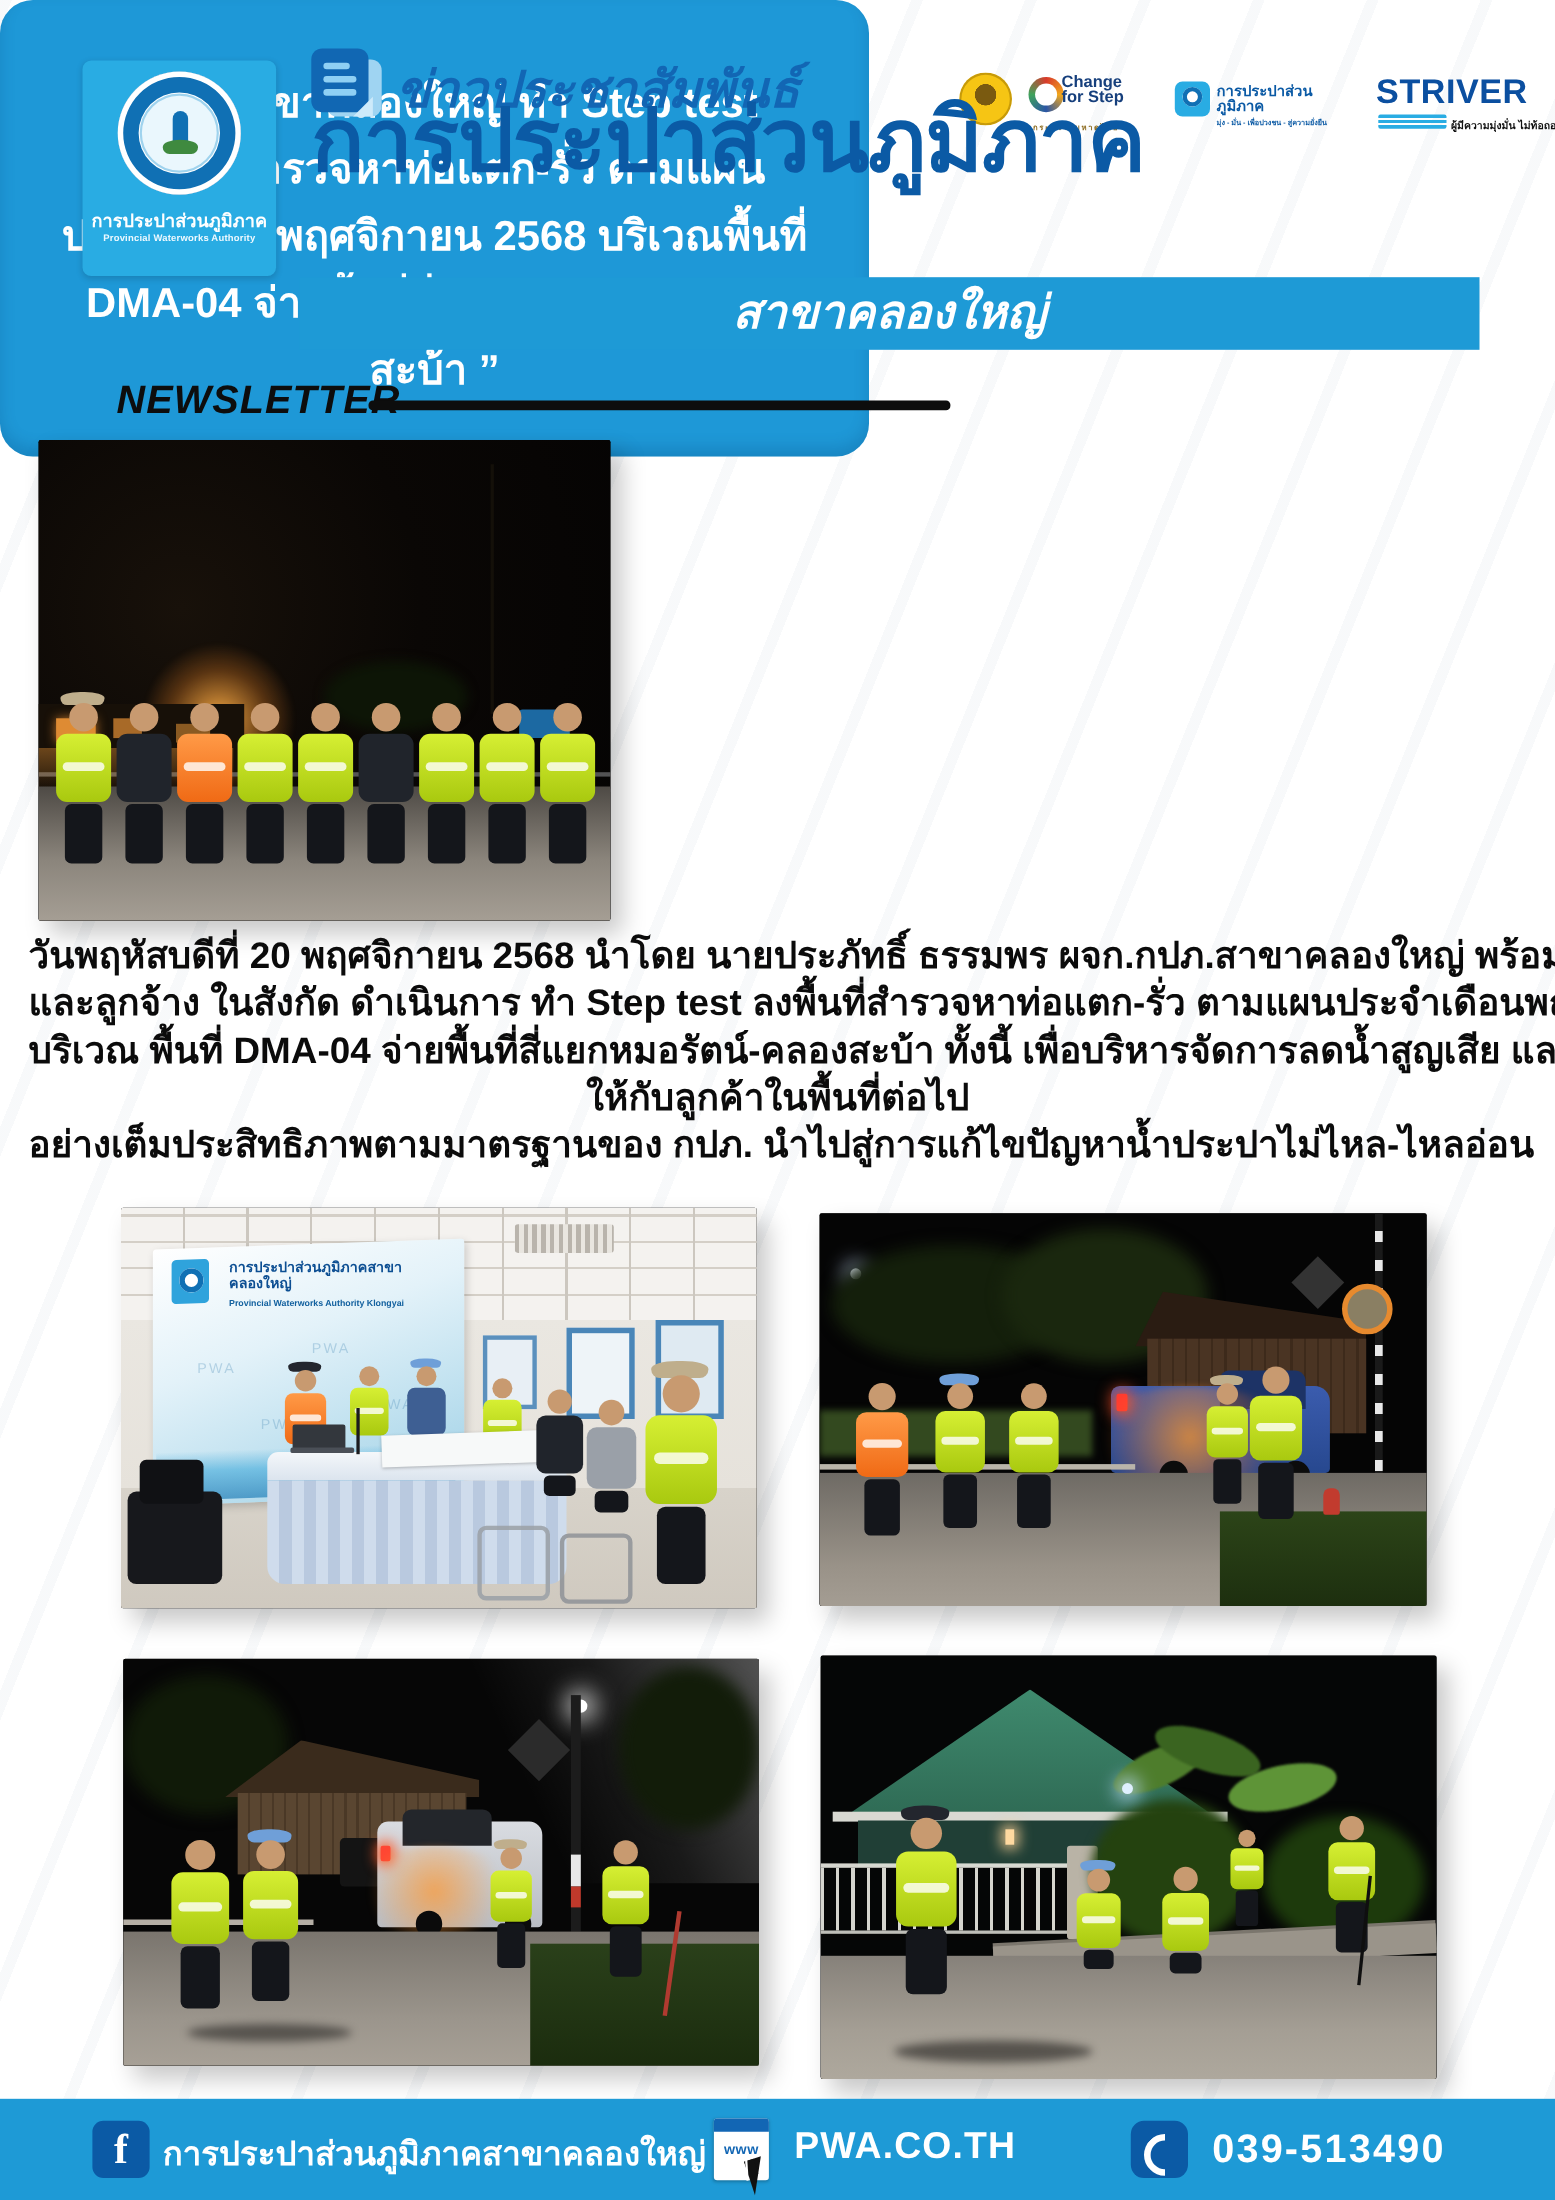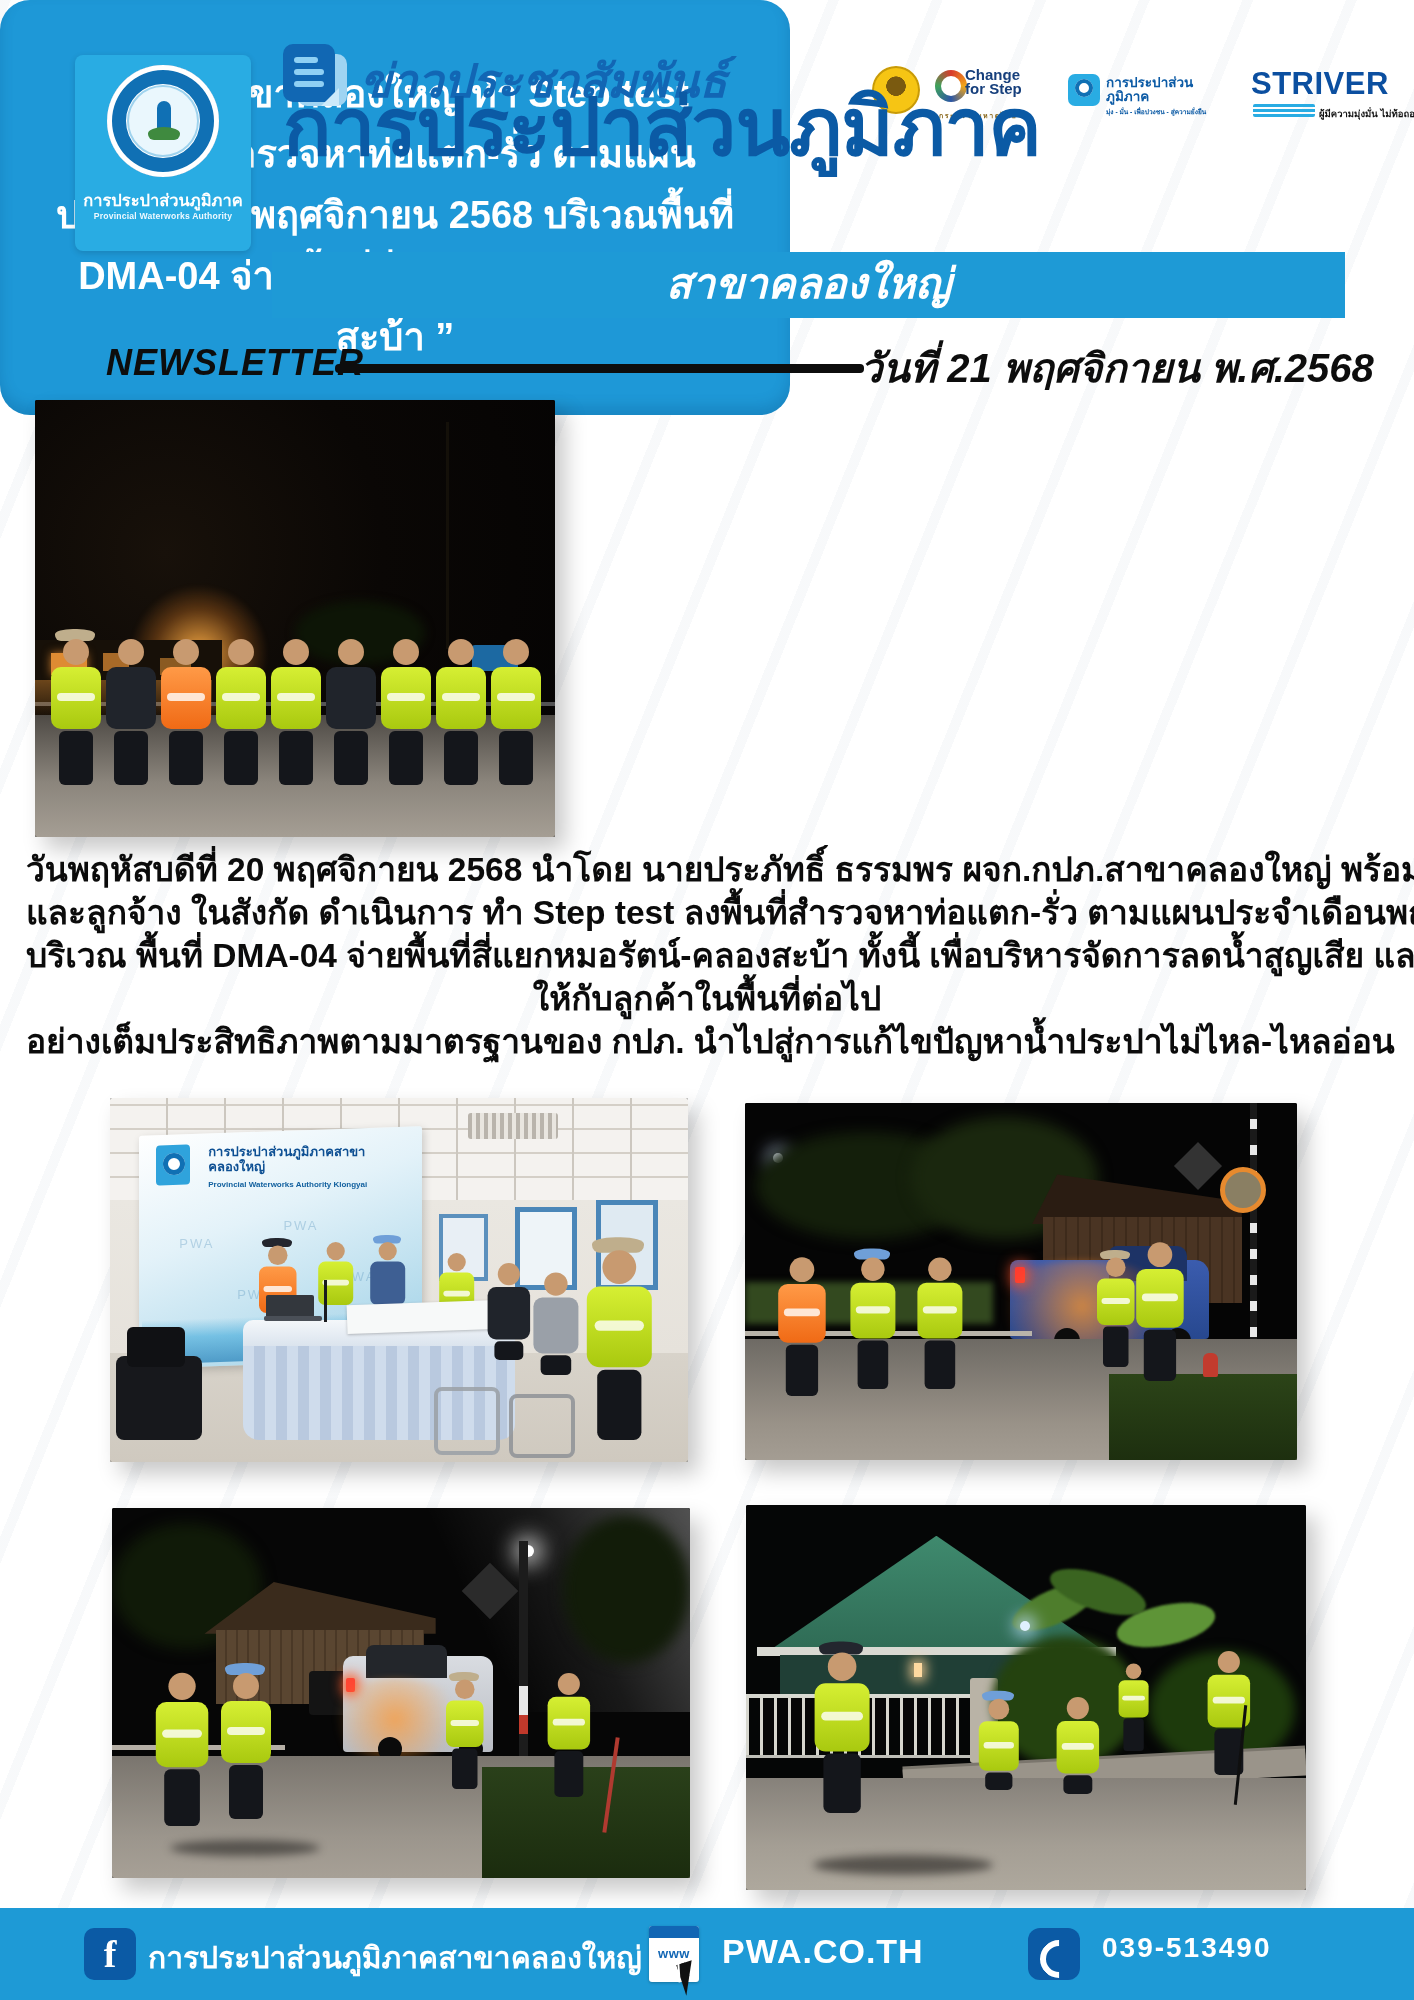--- a/index.html
+++ b/index.html
@@ -102,21 +102,21 @@
   .fb-icon b{position:absolute;left:0;right:0;top:4px;text-align:center;font-size:38px;font-weight:800;color:#fff;font-family:"Liberation Serif","DejaVu Serif",serif;}
   .f-label{top:26px;color:#fff;font-size:30px;font-weight:700;white-space:nowrap;}
   .www-icon{left:649px;top:18px;width:50px;height:56px;background:#fff;border-radius:3px;box-shadow:0 1px 3px rgba(0,0,0,.25);}
   .www-top{left:0;top:0;right:0;height:12px;background:#1266b4;border-radius:3px 3px 0 0;}
   .www-t{left:0;right:0;top:20px;text-align:center;font-size:13px;font-weight:800;color:#1266b4;letter-spacing:.5px;}
   .cursor{left:32px;top:36px;width:0;height:0;border-left:9px solid #111;border-right:7px solid transparent;border-bottom:18px solid transparent;border-top:14px solid #111;transform:rotate(-18deg);}
   .cursor::after{content:"";position:absolute;left:-10px;top:-15px;width:12px;height:20px;border-left:2px solid #fff;transform:rotate(14deg);}
   .tel-icon{left:1028px;top:20px;width:52px;height:52px;border-radius:12px;background:#0B5AA5;}
   .handset{left:12px;top:12px;width:26px;height:26px;border:6px solid transparent;border-bottom:6px solid #fff;border-left:6px solid #fff;border-radius:50%;transform:rotate(45deg);}
   .site-label{left:722px;top:24px;font-size:34px;letter-spacing:1px;}
-  .tel-label{left:1102px;top:24px;font-size:28px;letter-spacing:2px;}
+  .tel-label{left:1102px;top:24px;font-size:36px;letter-spacing:2px;}
 </style>
 </head>
 <body>
 
 <div class="page">
 
   <div class="abs logo-card">
     <div class="abs emblem">
       <i class="em-ring"></i>
         <i class="em-core"></i>
@@ -163,21 +163,20 @@
   </span>
 
   <div class="abs main-title">การประปาส่วนภูมิภาค</div>
 
   <div class="abs branch-bar">
     <span>สาขาคลองใหญ่</span>
   </div>
 
   <div class="abs nl-label">NEWSLETTER</div>
   <div class="abs rule"></div>
-  <div class="abs date">วันที่ 21 พฤศจิกายน พ.ศ.2568</div>
 
   <div class="ph" style="left:35px;top:400px;width:520px;height:437px">
     <i style="inset:0;background:radial-gradient(circle at 25% 35%, #18110a 0%, #0a0705 45%, #040303 100%)"></i>
     <i style="left:79%;top:5%;width:3px;height:52%;background:#141009"></i>
     <i style="left:18%;top:42%;width:140px;height:140px;border-radius:50%;background:radial-gradient(circle,rgba(255,175,70,.95),rgba(250,140,40,.3) 45%,rgba(0,0,0,0) 70%);filter:blur(2px)"></i>
     <i style="left:0;top:55%;width:36%;height:15%;background:#171008"></i>
     <i style="left:3%;top:58%;width:7%;height:5%;background:#de8b33;box-shadow:0 0 10px rgba(230,140,50,.8)"></i>
     <i style="left:13%;top:58%;width:5%;height:4%;background:#a86a28"></i>
     <i style="left:24%;top:59%;width:6%;height:4%;background:#8a5a22"></i>
     <i style="left:50%;top:46%;width:130px;height:64px;border-radius:50%;background:#0d1506;filter:blur(5px)"></i>

